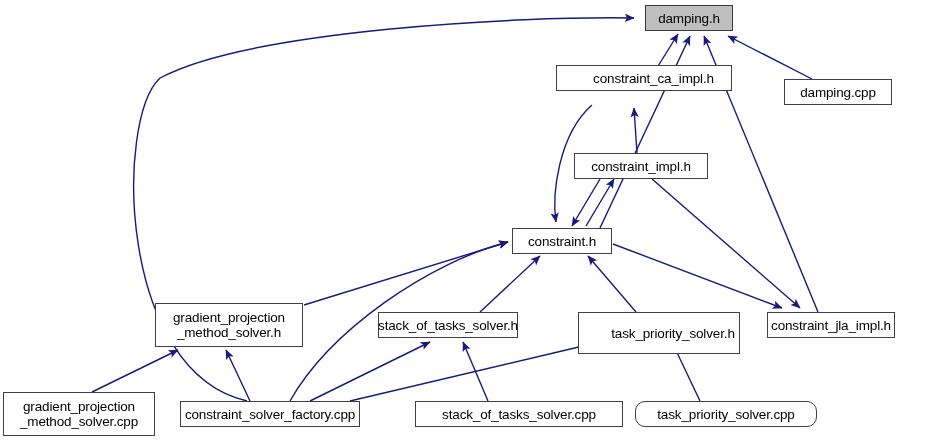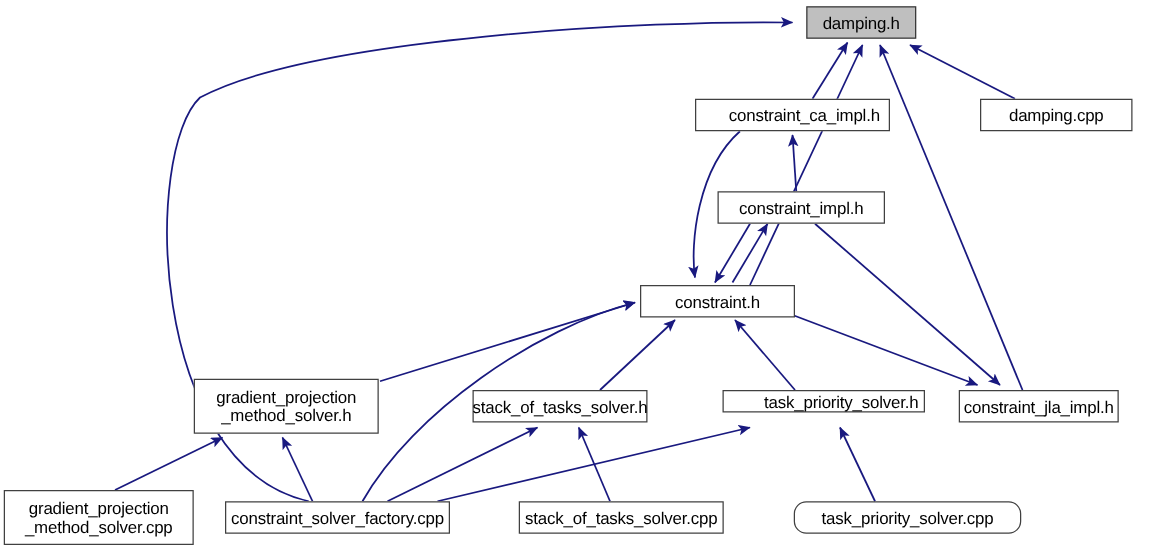--- a/index.html
+++ b/index.html
@@ -78,28 +78,28 @@
         <path d="M 92 392 L 178 350" fill="none" stroke="#19197f" stroke-width="1.4" marker-end="url(#arrowhead)"></path>
         <path d="M 250 401 L 226 350" fill="none" stroke="#19197f" stroke-width="1.4" marker-end="url(#arrowhead)"></path>
         <path d="M 310 401 L 430 342" fill="none" stroke="#19197f" stroke-width="1.4" marker-end="url(#arrowhead)"></path>
         <path d="M 350 401 L 600 342" fill="none" stroke="#19197f" stroke-width="1.4" marker-end="url(#arrowhead)"></path>
         <path d="M 488 401 L 463 342" fill="none" stroke="#19197f" stroke-width="1.4" marker-end="url(#arrowhead)"></path>
         <path d="M 700 401 L 672 342" fill="none" stroke="#19197f" stroke-width="1.4" marker-end="url(#arrowhead)"></path>
       </g>
   </svg>
   <div id="nodes-group">
       <div class="node root" style="left: 645px; top: 5px; width: 88px; height: 26px;"><span class="node-label">damping.h</span></div>
-      <div class="node" style="left: 556px; top: 79px; width: 156px; height: 26px; padding-left: 19px;"><span class="node-label">constraint_ca_impl.h</span></div>
-      <div class="node" style="left: 784px; top: 79px; width: 122px; height: 26px;"><span class="node-label">damping.cpp</span></div>
+      <div class="node" style="left: 556px; top: 65px; width: 176px; height: 26px; padding-left: 19px;"><span class="node-label">constraint_ca_impl.h</span></div>
+      <div class="node" style="left: 784px; top: 79px; width: 108px; height: 26px;"><span class="node-label">damping.cpp</span></div>
       <div class="node" style="left: 574px; top: 153px; width: 134px; height: 26px;"><span class="node-label">constraint_impl.h</span></div>
-      <div class="node" style="left: 512px; top: 228px; width: 124px; height: 26px;"><span class="node-label">constraint.h</span></div>
+      <div class="node" style="left: 512px; top: 228px; width: 100px; height: 26px;"><span class="node-label">constraint.h</span></div>
       <div class="node" style="left: 155px; top: 303px; width: 148px; height: 44px;"><span class="node-label">gradient_projection
 _method_solver.h</span></div>
       <div class="node" style="left: 378px; top: 312px; width: 140px; height: 26px;"><span class="node-label">stack_of_tasks_solver.h</span></div>
-      <div class="node" style="left: 578px; top: 312px; width: 162px; height: 18px; padding-left: 28px;"><span class="node-label">task_priority_solver.h</span></div>
+      <div class="node" style="left: 578px; top: 312px; width: 162px; height: 42px; padding-left: 28px;"><span class="node-label">task_priority_solver.h</span></div>
       <div class="node" style="left: 767px; top: 312px; width: 128px; height: 26px;"><span class="node-label">constraint_jla_impl.h</span></div>
       <div class="node" style="left: 3px; top: 392px; width: 152px; height: 44px;"><span class="node-label">gradient_projection
 _method_solver.cpp</span></div>
       <div class="node" style="left: 180px; top: 401px; width: 180px; height: 26px;"><span class="node-label">constraint_solver_factory.cpp</span></div>
-      <div class="node" style="left: 415px; top: 401px; width: 164px; height: 26px;"><span class="node-label">stack_of_tasks_solver.cpp</span></div>
+      <div class="node" style="left: 415px; top: 401px; width: 208px; height: 26px;"><span class="node-label">stack_of_tasks_solver.cpp</span></div>
       <div class="node" style="left: 635px; top: 401px; width: 182px; height: 26px; border-radius: 10px;"><span class="node-label">task_priority_solver.cpp</span></div>
     </div>
 </div>
 
 </body></html>

